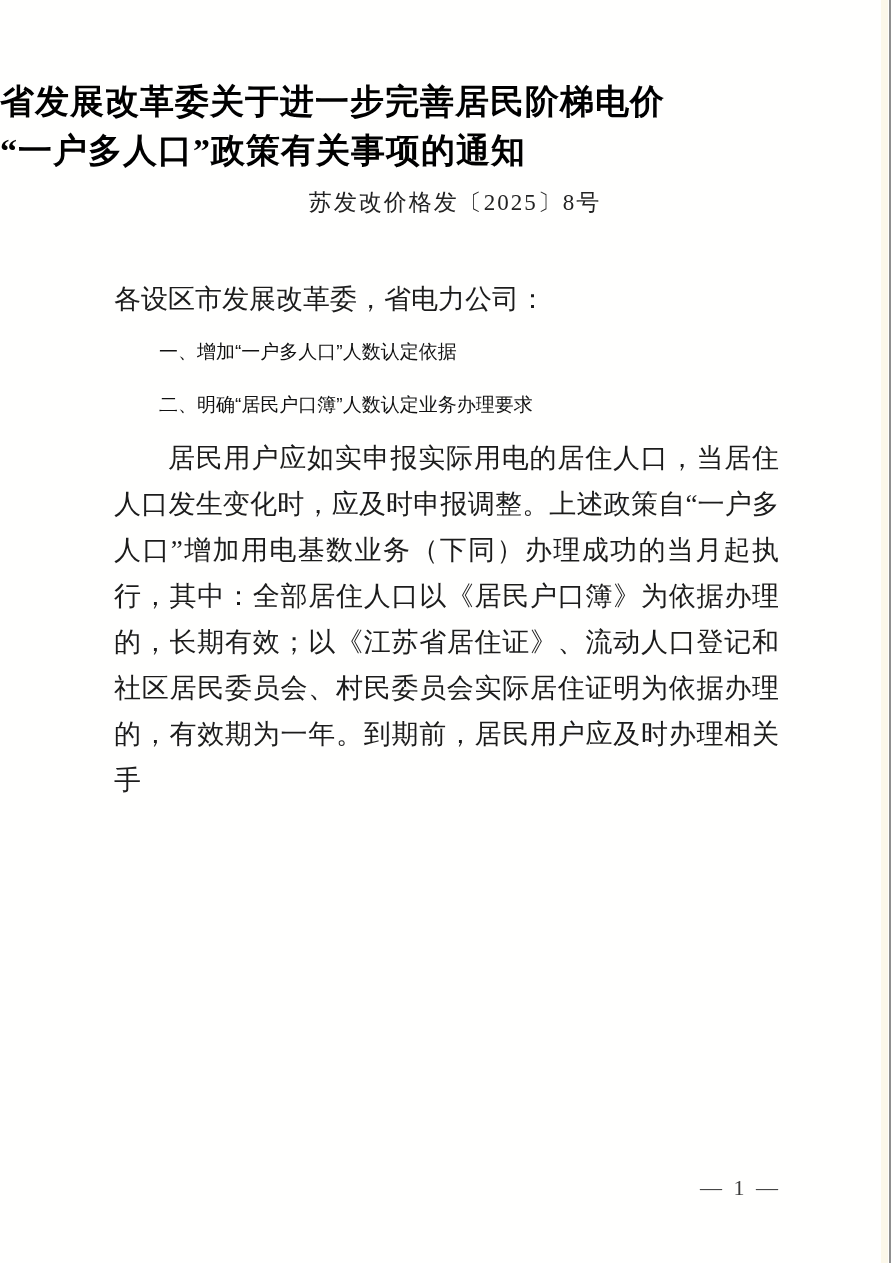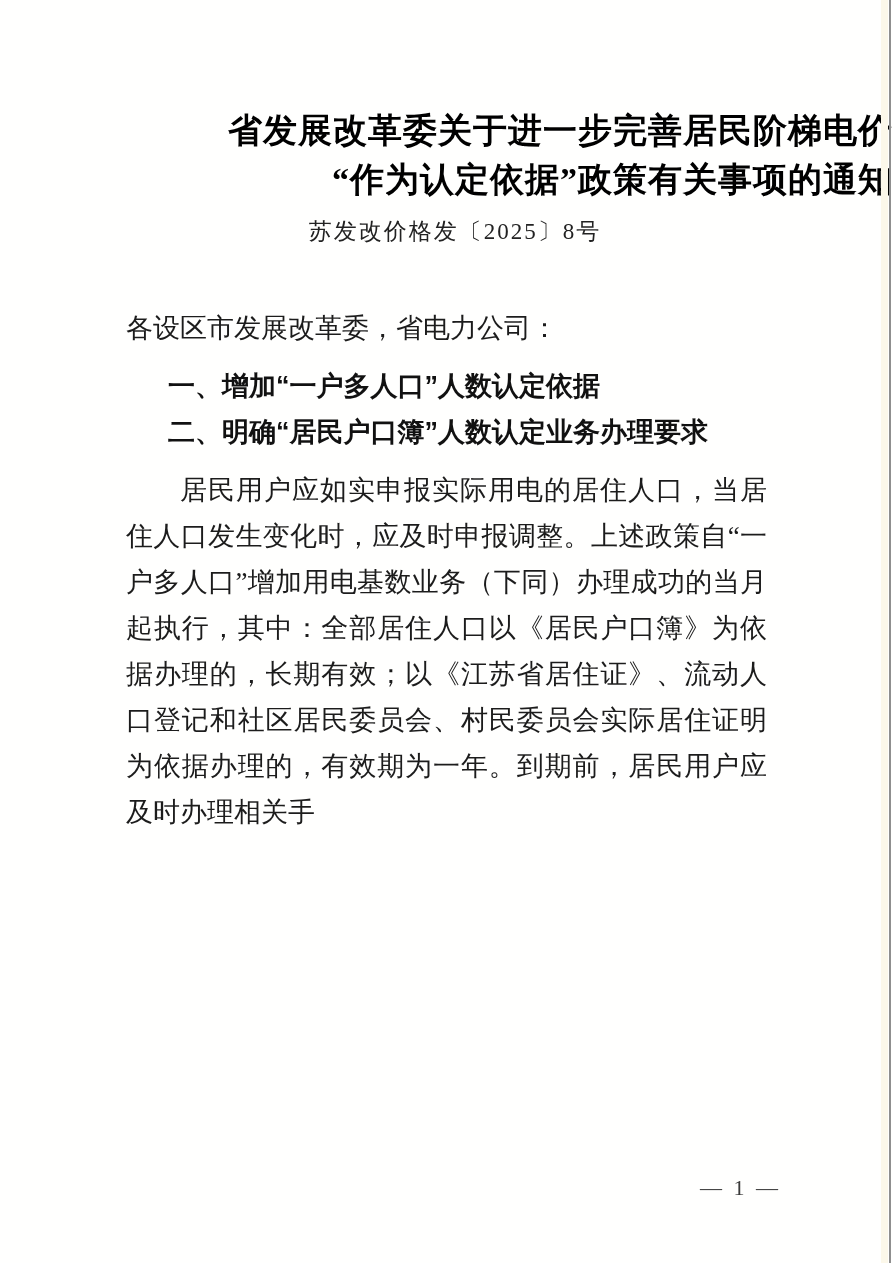--- a/index.html
+++ b/index.html
@@ -10,22 +10,22 @@
   .page {
     position: relative;
     width: 893px;
     height: 1263px;
     background: #fffffe;
     overflow: hidden;
     font-family: "Liberation Serif", serif;
     color: #1c1c1c;
   }
   .doc-title {
-    padding-top: 106px;
-    text-align: right;
+    padding-top: 77px;
+    text-align: left;
     font-weight: bold;
     color: #000000;
     font-size: 34px;
     line-height: 49px;
     letter-spacing: 1px;
     font-family: "Liberation Serif", serif;
   }
   .doc-number {
     margin-top: 12px;
     text-align: center;
@@ -35,30 +35,30 @@
     padding-left: 17px;
   }
   .doc-body {
     margin: 58px 114px 0 114px;
     font-size: 27px;
     line-height: 46px;
     text-align: justify;
     color: #1c1c1c;
   }
   .doc-body p {
-    margin: 12px;
+    margin: 0;
   }
   .doc-body p.indent {
     text-indent: 2em;
   }
   .doc-body h2.section-heading {
-    margin: 0;
-    font-size: 27px;
+    margin: 7px;
+    font-size: 19px;
     line-height: 46px;
-    font-weight: bold;
+    font-weight: normal;
     text-indent: 2em;
     color: #111111;
     font-family: "Liberation Sans", sans-serif;
   }
   .page-number {
     position: absolute;
     right: 112px;
     bottom: 62px;
     font-size: 22px;
     letter-spacing: 3px;
@@ -82,21 +82,21 @@
     background: #8f8f8f;
   }
 </style>
 </head>
 <body>
 
 <div class="page">
 
   <div class="doc-title">
     <div>省发展改革委关于进一步完善居民阶梯电价</div>
-    <div>“作为认定依据”政策有关事项的通知</div>
+    <div>“一户多人口”政策有关事项的通知</div>
   </div>
 
   <div class="doc-number">苏发改价格发〔2025〕8号</div>
 
   <div class="doc-body">
     <p>各设区市发展改革委，省电力公司：</p>
 
 
     <h2 class="section-heading">一、增加“一户多人口”人数认定依据</h2>
 

